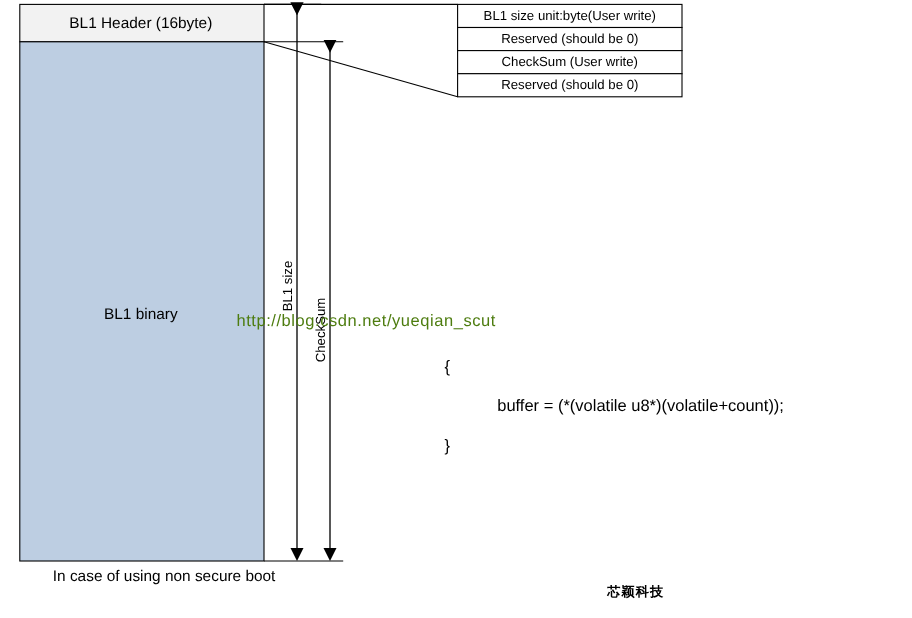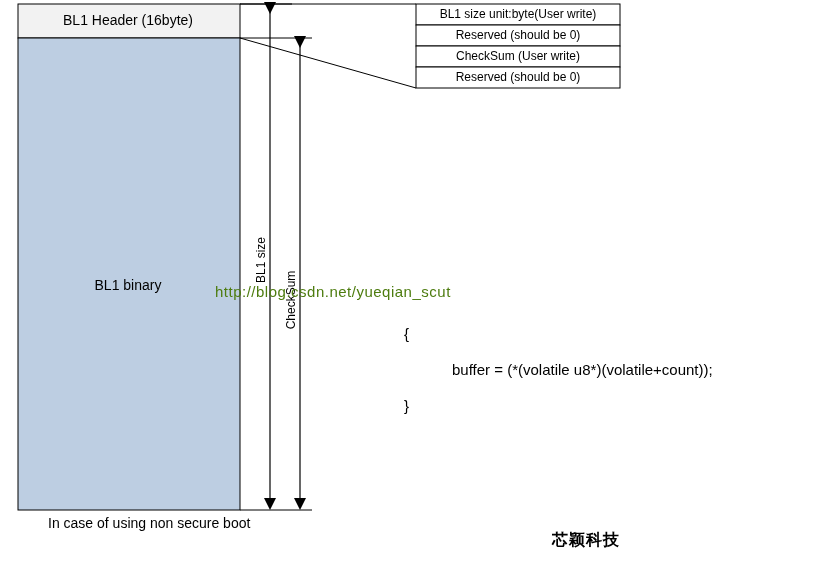--- a/index.html
+++ b/index.html
@@ -17,21 +17,21 @@
     position:absolute;
     left: 48px;
     top: 515px;
   }
   .caption-brand {
     position:absolute;
     left: 552px;
     top: 530px;
     font-weight:bold;
     font-family: "Microsoft YaHei", sans-serif;
-    font-size:16px;
+    font-size:12px;
     letter-spacing:1px;
   }
   svg { position:absolute; top:0; left:0; }
   .code-area {
     position:absolute;
     left:404px; top:280px;
     line-height:36px;
     font-family: Arial, sans-serif;
     font-size:15px;
   }

